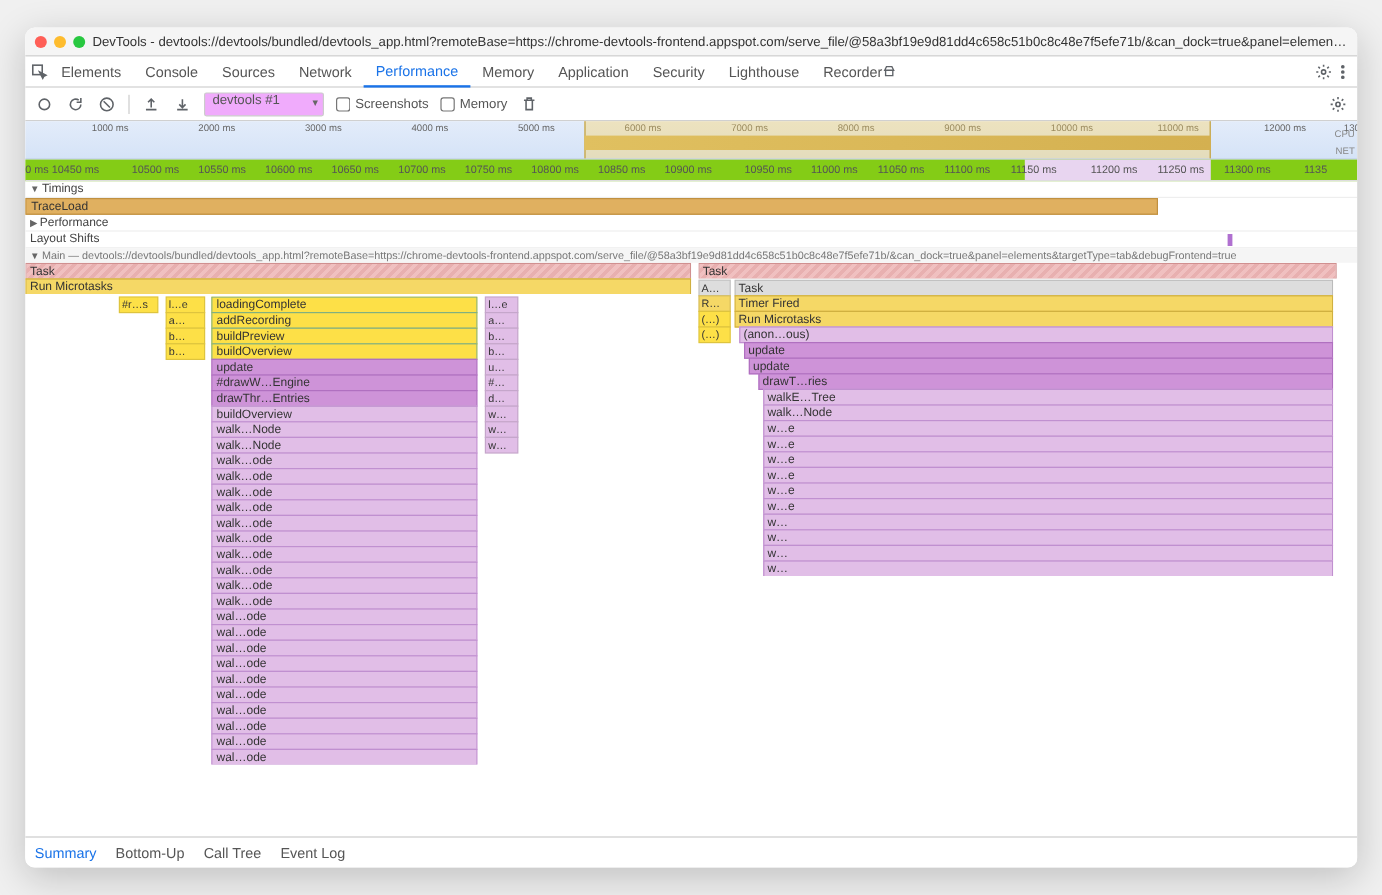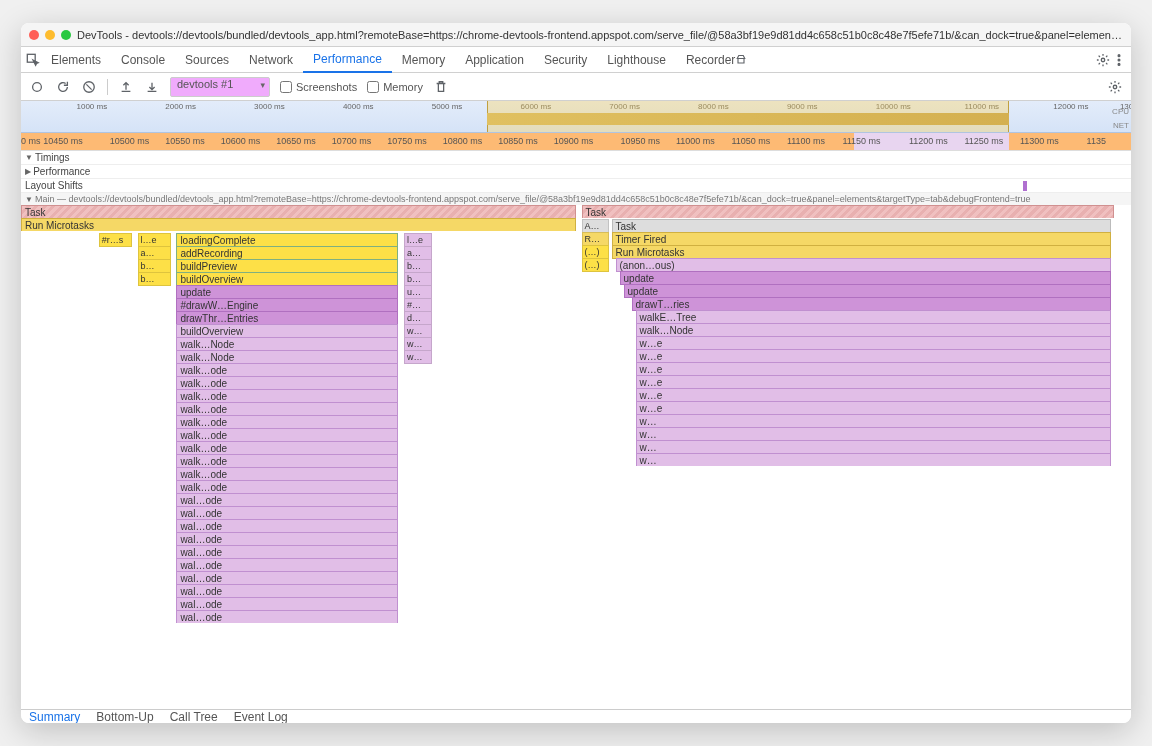--- a/index.html
+++ b/index.html
@@ -18,40 +18,40 @@
 .icon-btn{width:16px;height:16px;display:flex;align-items:center;justify-content:center;cursor:pointer}
 .select{height:20px;border:1px solid #ccc;background:#f0abfc;padding:0 18px 0 6px;font-size:11px;position:relative;border-radius:2px;min-width:100px}
 .select::after{content:"▾";position:absolute;right:4px;top:2px;font-size:9px;color:#666}
 .chk{display:flex;align-items:center;gap:4px;font-size:11px}
 .chk input{width:12px;height:12px}
 .overview{height:32px;background:linear-gradient(to bottom,#e3ecfa,#d5e3f7);position:relative;border-bottom:1px solid #b0c4e0;font-size:9px;color:#555}
 .overview-tick{position:absolute;top:1px;font-size:8px;color:#666}
 .overview-sel{position:absolute;left:42%;width:47%;top:0;height:100%;background:rgba(255,210,80,.35);border-left:1px solid #c0a040;border-right:1px solid #c0a040}
 .overview-activity{position:absolute;left:42%;width:47%;top:12px;height:12px;background:linear-gradient(to right,#e0c060 0%,#d4b050 100%)}
 .ov-label{position:absolute;right:2px;font-size:8px;color:#888}
-.ruler{height:18px;background:#fdba74;border-bottom:1px solid #ddd;position:relative;font-size:9px;color:#555}
+.ruler{height:18px;background:#84cc16;border-bottom:1px solid #ddd;position:relative;font-size:9px;color:#555}
 .ruler-tick{position:absolute;top:3px}
 .ruler-sel{position:absolute;right:11%;width:14%;top:0;height:100%;background:#e8d5f0}
 .tracks{flex:1;overflow:hidden;font-size:10px;color:#333;position:relative}
 .track-row{height:14px;display:flex;align-items:center;border-bottom:1px solid #eee;padding-left:4px}
 .track-label{color:#444;font-size:10px}
 .disclosure{color:#666;margin-right:2px;font-size:8px}
 .traceload{height:14px;background:#e0b060;border:1px solid #c09040;width:85%;margin-left:0;font-size:10px;padding-left:4px;display:flex;align-items:center;color:#333}
 .layoutshift-bar{width:4px;height:10px;background:#b070d0;margin-left:85%}
 .main-header{height:12px;background:#f5f5f5;font-size:9px;color:#777;padding-left:4px;display:flex;align-items:center;white-space:nowrap;overflow:hidden}
 .flame{position:relative;height:460px;overflow:hidden}
 .flame-col{position:absolute;overflow:hidden}
 .fb{height:14px;border:1px solid rgba(0,0,0,.15);padding-left:3px;font-size:10px;white-space:nowrap;overflow:hidden;text-overflow:ellipsis;margin-bottom:-1px;display:flex;align-items:center}
 .task{background:repeating-linear-gradient(135deg,#f0c0c0,#f0c0c0 3px,#e8b0b0 3px,#e8b0b0 6px);border-color:#d09090}
 .yellow{background:#f5d866;border-color:#d0b040}
 .green{background:#fde047;border-color:#80b080}
 .purple{background:#ce93d8;border-color:#b070c0}
 .lpurple{background:#e1bee7;border-color:#c090d0}
 .grey{background:#ddd;border-color:#bbb}
-.bottom-tabs{height:14px;border-top:1px solid #ccc;display:flex;align-items:center;font-size:12px;color:#555;padding:0 8px;gap:16px;background:#fff}
+.bottom-tabs{height:26px;border-top:1px solid #ccc;display:flex;align-items:center;font-size:12px;color:#555;padding:0 8px;gap:16px;background:#fff}
 .btab{cursor:pointer}
 .btab.active{color:#1a73e8}
 svg{width:14px;height:14px;fill:none;stroke:#5f6368;stroke-width:1.5}
 .small-col{position:absolute;display:flex;flex-direction:column}
 .tiny{height:14px;font-size:9px;padding-left:2px;display:flex;align-items:center;border:1px solid rgba(0,0,0,.12);margin-bottom:-1px;overflow:hidden}
 </style>
 </head>
 <body>
 
 <div class="window">
@@ -196,20 +196,21 @@
     <span class="ruler-tick" style="left:85%">11250 ms</span>
     <span class="ruler-tick" style="left:90%">11300 ms</span>
     <span class="ruler-tick" style="left:96%">1135</span>
   </div>
 
   <div class="tracks">
     <div class="track-row">
         <span class="disclosure">▼</span>
         <span class="track-label">Timings</span>
       </div>
+    <div class="traceload">TraceLoad</div>
     <div class="track-row">
         <span class="disclosure">▶</span>
         <span class="track-label">Performance</span>
       </div>
     <div class="track-row">
         <span class="track-label">Layout Shifts</span>
         <div class="layoutshift-bar"></div>
       </div>
     <div class="main-header">
         <span class="disclosure">▼</span>

